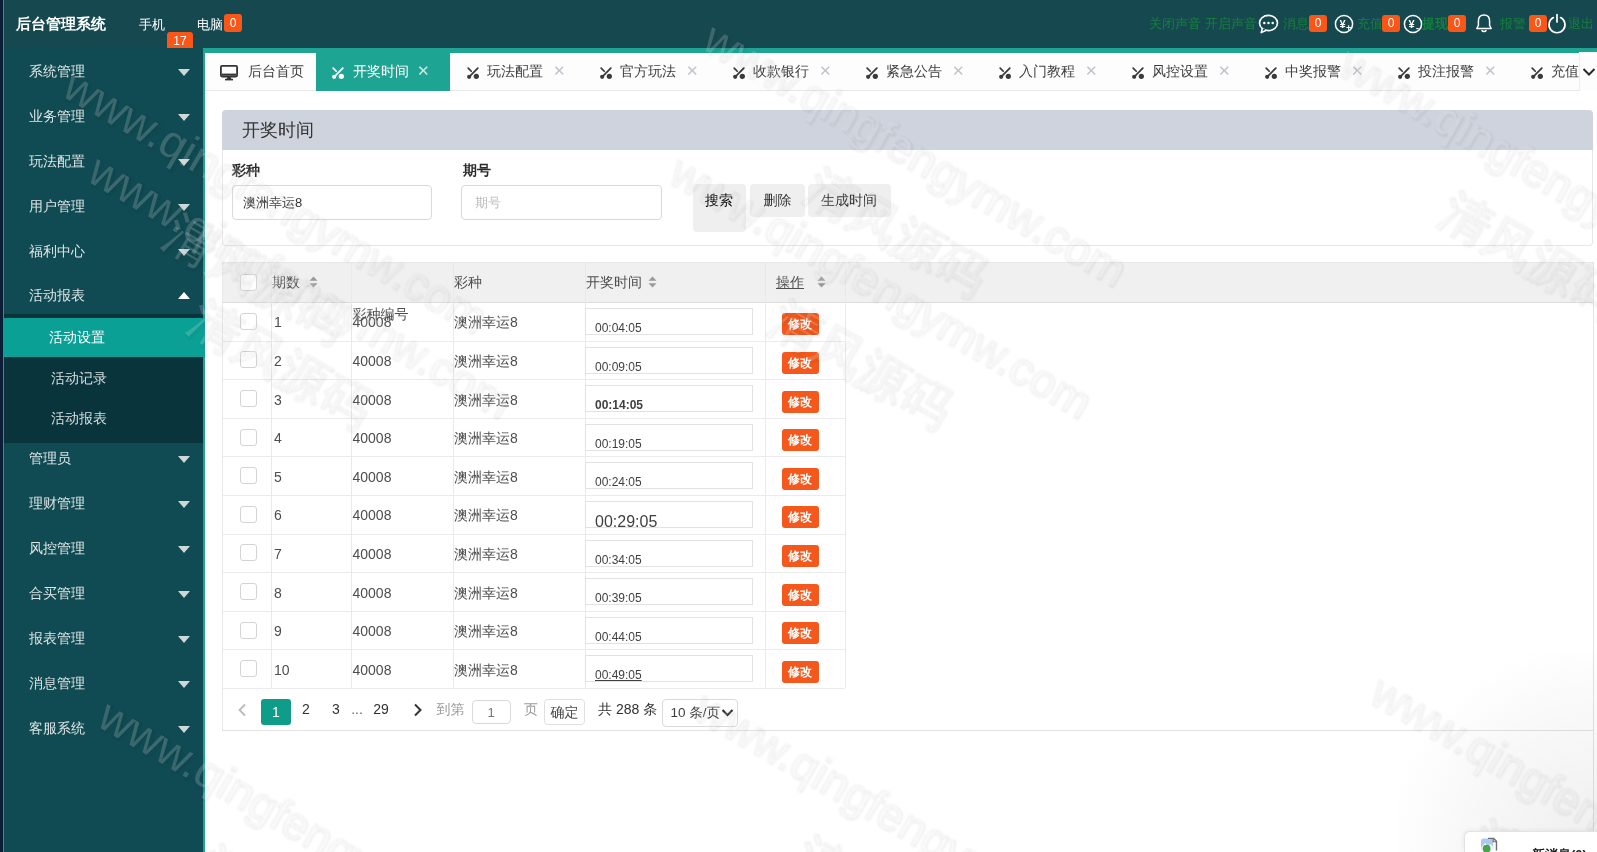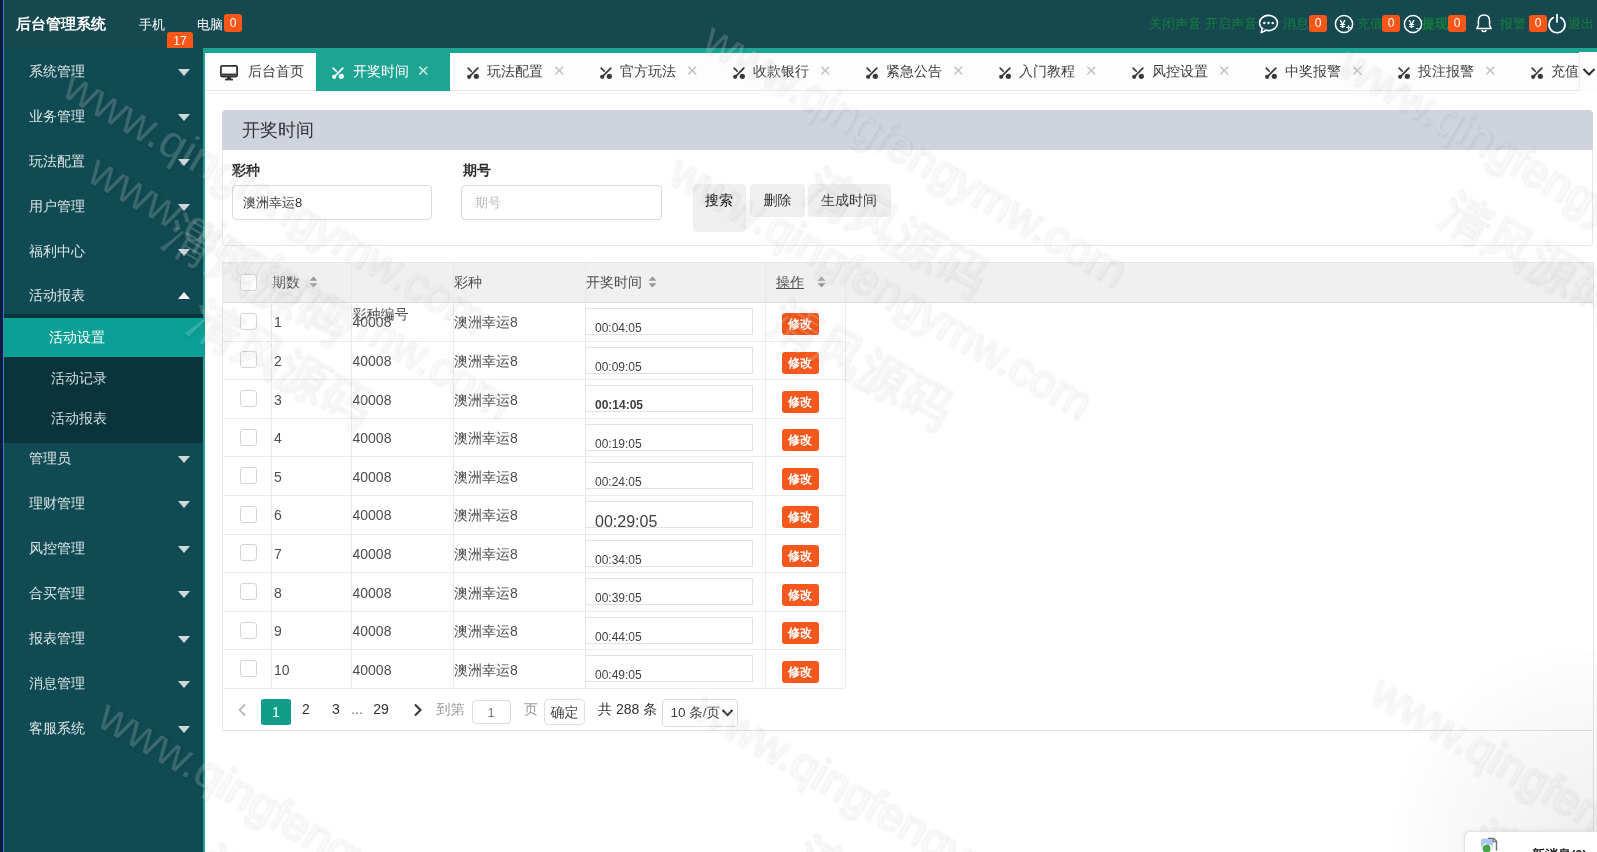--- a/index.html
+++ b/index.html
@@ -349,21 +349,21 @@
 <div class="rtxt" style="left:454px;top:623.1px;">澳洲幸运8</div>
 <div class="abs" style="left:584.5px;top:616.8px;width:168px;height:27px;border:1px solid #e2e2e2;background:#fff;"></div>
 <div class="abs" style="left:595px;top:623.8px;height:27px;line-height:27px;font-size:12px;color:#3f3f3f;">00:44:05</div>
 <div class="modify" style="left:781.5px;top:622.1px;">修改</div>
 <div class="hline" style="left:222px;top:688.0px;width:623px;"></div>
 <div class="cbx" style="left:240px;top:660.2px;"></div>
 <div class="rtxt" style="left:274px;top:661.7px;">10</div>
 <div class="rtxt" style="left:352.5px;top:661.7px;">40008</div>
 <div class="rtxt" style="left:454px;top:661.7px;">澳洲幸运8</div>
 <div class="abs" style="left:584.5px;top:655.4px;width:168px;height:27px;border:1px solid #e2e2e2;background:#fff;"></div>
-<div class="abs" style="left:595px;top:662.4px;height:27px;line-height:27px;font-size:12px;color:#3f3f3f;">00:49:05</div>
+<div class="abs" style="left:595px;top:662.4px;height:27px;line-height:27px;font-size:12px;color:#3f3f3f;text-decoration:underline;">00:49:05</div>
 <div class="modify" style="left:781.5px;top:660.7px;">修改</div>
 <div class="hline" style="left:222px;top:730px;width:1371px;background:#e2e2e2;"></div>
 <svg class="abs" style="left:237px;top:703px;" width="10" height="14" viewBox="0 0 10 14">
     <path d="M8 1.5 L2.5 7 L8 12.5" fill="none" stroke="#b9b9b9" stroke-width="1.8"></path>
   </svg>
 <div class="abs" style="left:261px;top:699px;width:30px;height:26px;background:#0f9c89;border-radius:3px;color:#fff;font-size:14px;text-align:center;line-height:26px;">1</div>
 <div class="pgn" style="left:296px;top:688.0px;width:20px;">2</div>
 <div class="pgn" style="left:326px;top:688.0px;width:20px;">3</div>
 <div class="pgn" style="left:347px;top:688.0px;width:20px;color:#666;">...</div>
 <div class="pgn" style="left:371px;top:688.0px;width:20px;">29</div>

